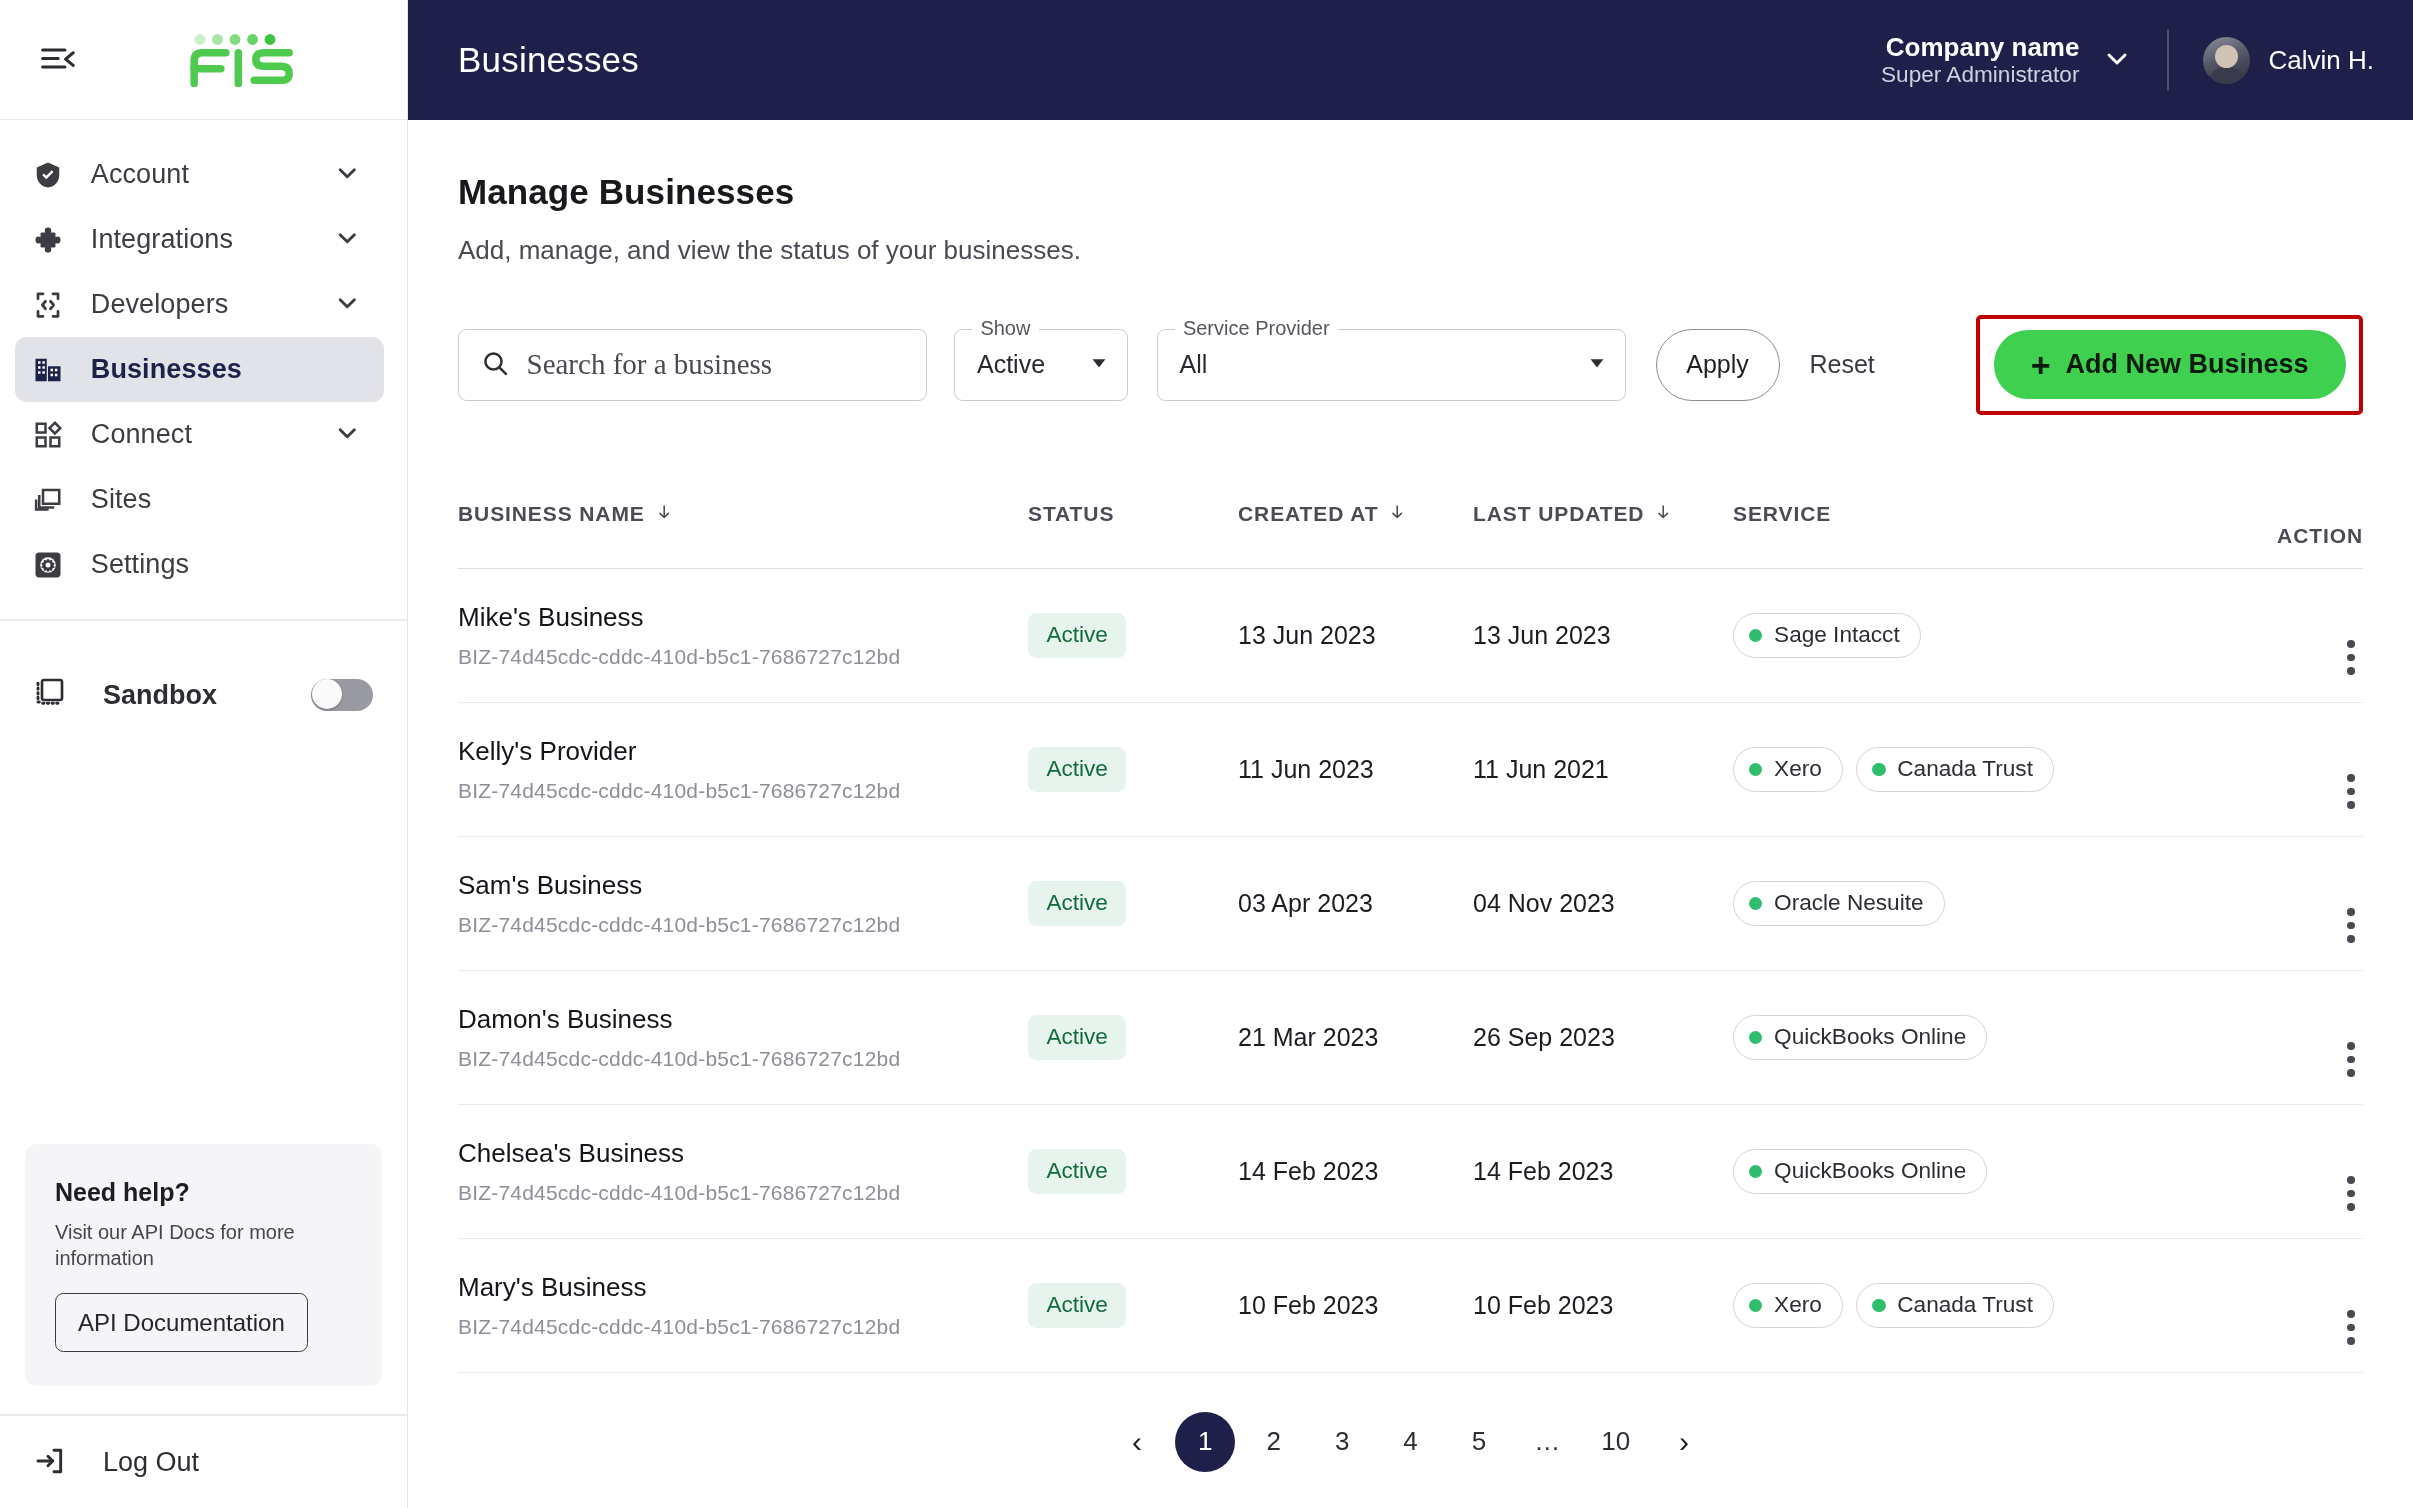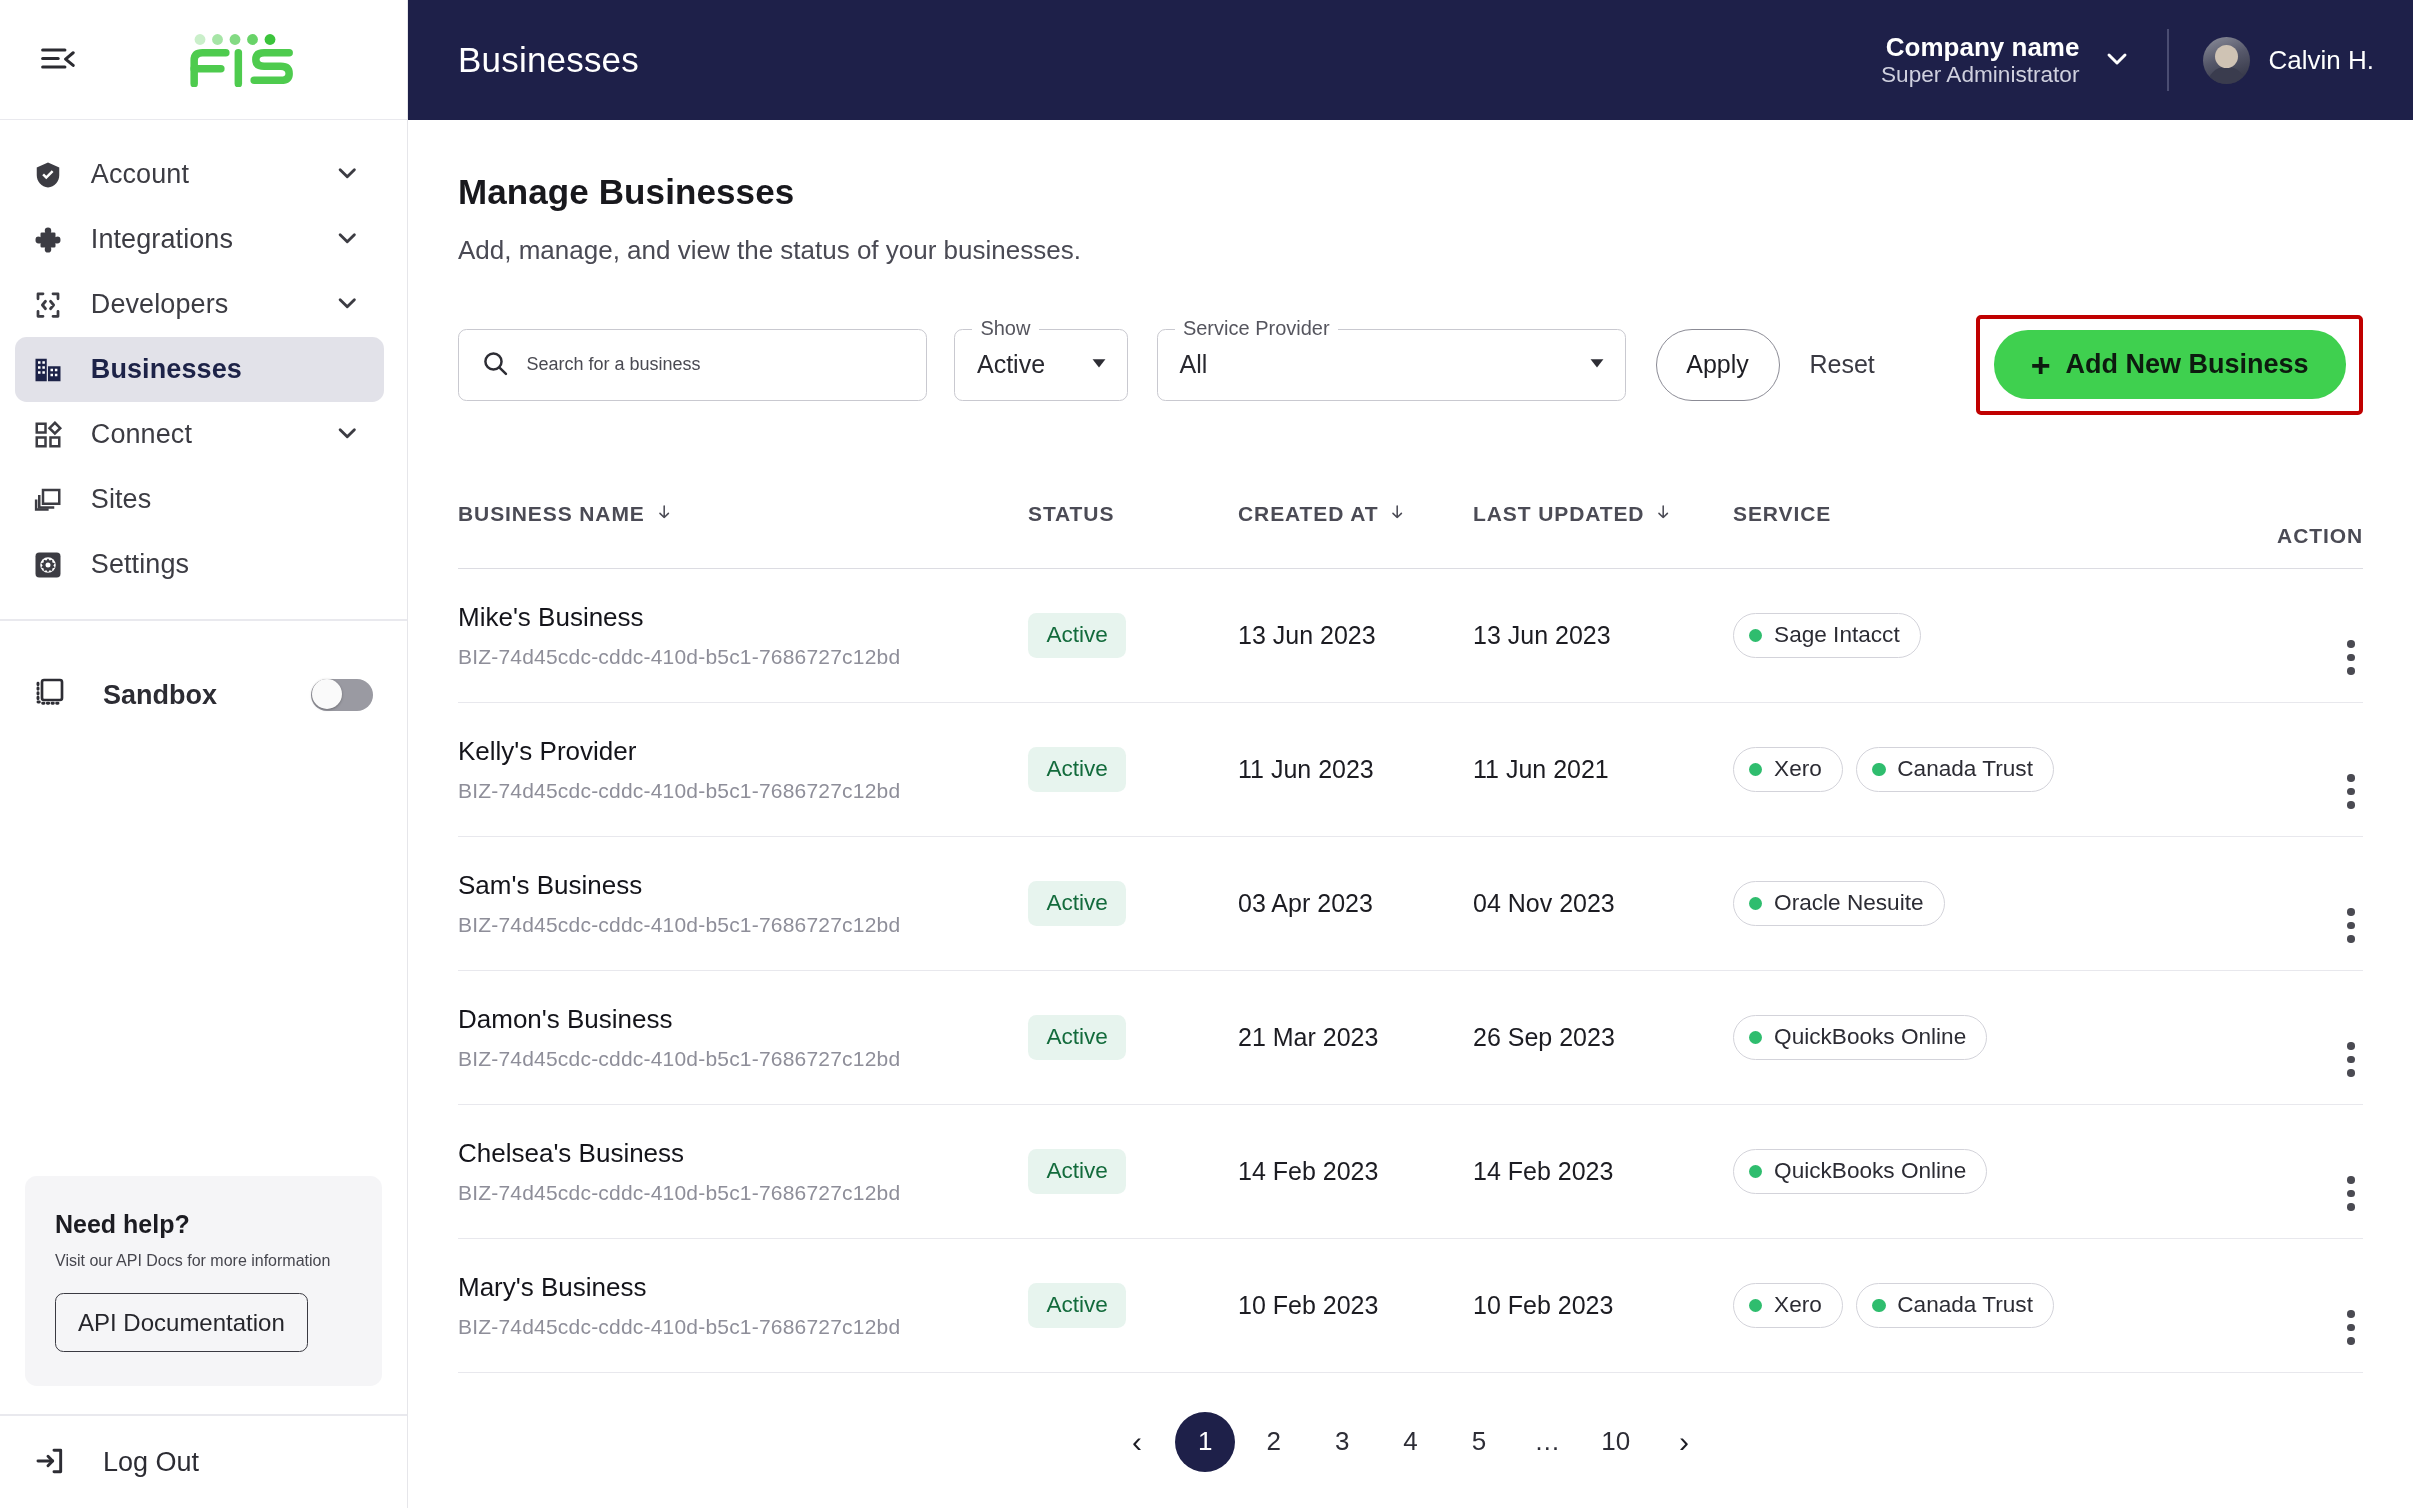--- a/index.html
+++ b/index.html
@@ -73,21 +73,21 @@
 
   .sb-spacer { flex: 1; }
 
   .help-card {
     margin: 0 25px 0 25px;
     background: #f5f5f7;
     border-radius: 11.7px;
     padding: 34px 30px 34px 30px;
   }
   .help-title { font-size: 25px; font-weight: bold; color: #1c1c22; }
-  .help-body { font-size: 16px; color: #46464e; line-height: 1.32; margin-top: 11.7px; }
+  .help-body { font-size: 20px; color: #46464e; line-height: 1.32; margin-top: 11.7px; }
   .help-btn {
     margin-top: 22px;
     display: inline-block;
     border: 1.7px solid #3a3a42;
     border-radius: 8.4px;
     padding: 14.2px 22px;
     font-size: 24px;
     color: #26262c;
     background: transparent;
     cursor: pointer;
@@ -143,22 +143,22 @@
 
   .filters { display: flex; align-items: center; margin-top: 49px; }
   .search-box {
     width: 469px; height: 72px;
     border: 1.7px solid #c9c9d0; border-radius: 8.4px;
     display: flex; align-items: center; padding: 0 22px;
     background: #fff;
   }
   .search-input {
     border: none; outline: none; background: transparent;
-    font-size: 18px; color: #4d7c0f; margin-left: 17px;
-    width: 100%; font-family: Liberation Sans, sans-serif;
+    font-size: 29px; color: #4d7c0f; margin-left: 17px;
+    width: 100%; font-family: Liberation Serif, serif;
   }
   .search-input::placeholder { color: #4a4a52; }
 
   .select-field {
     position: relative; height: 72px; margin-left: 27px;
     border: 1.7px solid #c9c9d0; border-radius: 8.4px;
     display: flex; align-items: center;
     padding: 0 17px 0 22px; background: #fff;
     cursor: pointer;
   }

